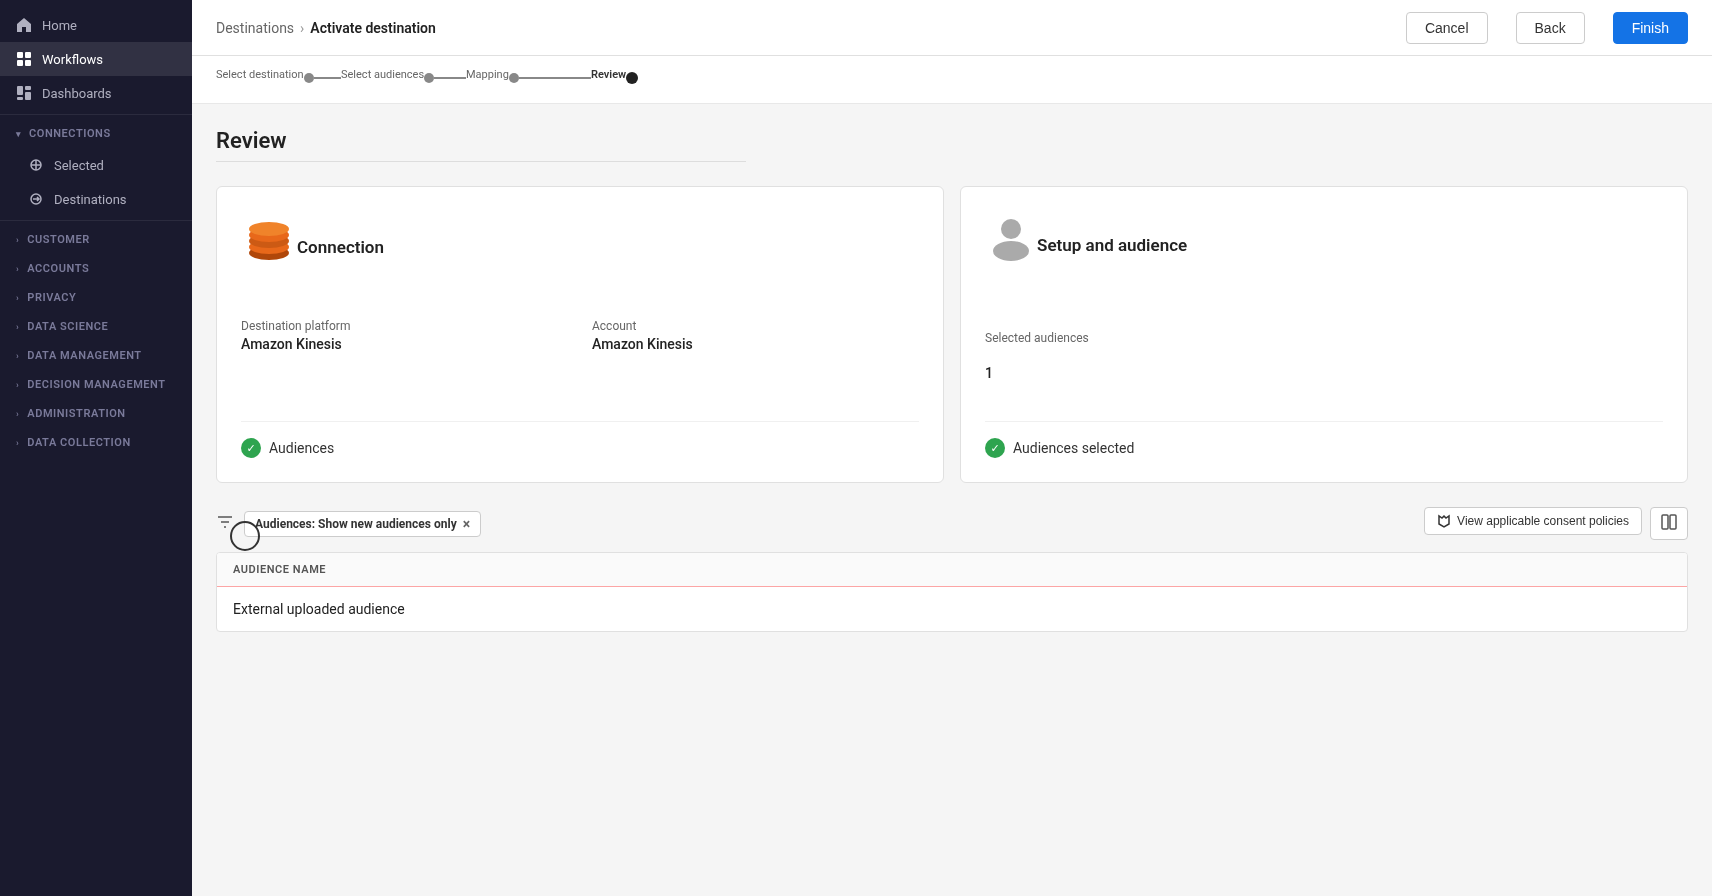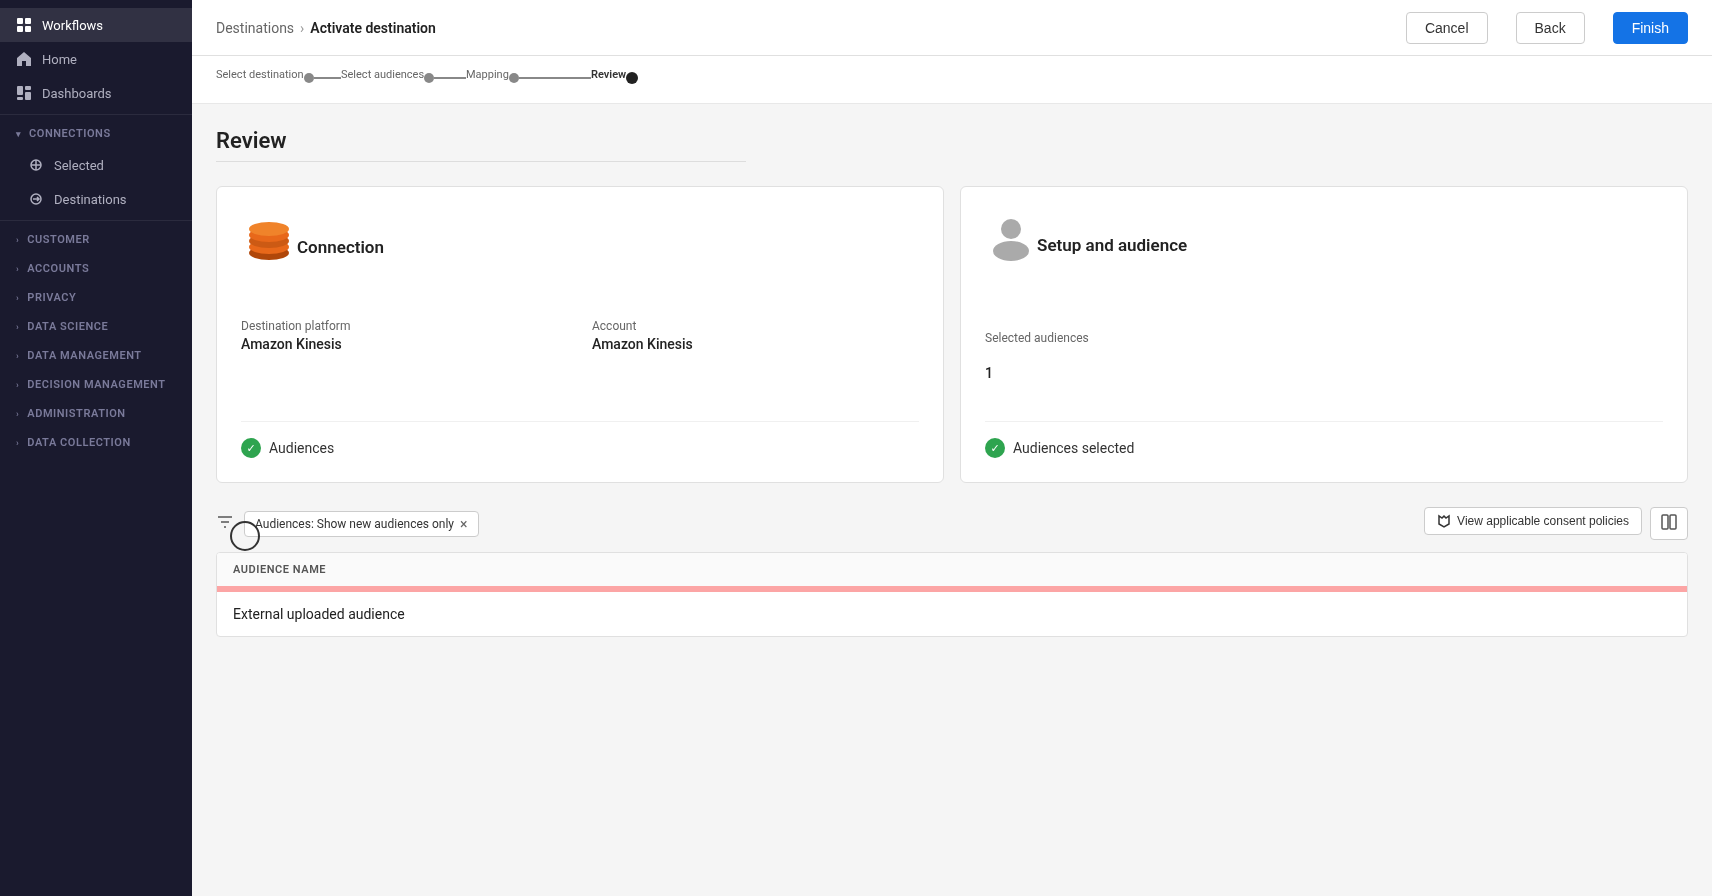--- a/index.html
+++ b/index.html
@@ -239,20 +239,21 @@
     .filter-tag {
       display: flex;
       align-items: center;
       gap: 6px;
       background: #fff;
       border: 1px solid #ccc;
       border-radius: 4px;
       padding: 4px 10px;
       font-size: 12px;
       color: #333;
+      font-weight: bold;
     }
     .filter-tag .remove { cursor: pointer; color: #666; font-size: 14px; }
     .filter-right { display: flex; align-items: flex-start; gap: 8px; }
     .consent-btn {
       display: flex;
       align-items: center;
       gap: 6px;
       border: 1px solid #ccc;
       background: #fff;
       border-radius: 4px;
@@ -274,21 +275,21 @@
     
     .data-table {
       background: #fff;
       border: 1px solid #e0e0e0;
       border-radius: 4px;
       overflow: hidden;
     }
     .table-header {
       display: flex;
       padding: 10px 16px;
-      border-bottom: 6px solid #fca5a5;
+      border-bottom: 1px solid #fca5a5;
       background: #fafafa;
     }
     .table-header-cell {
       font-size: 11px;
       font-weight: 600;
       color: #555;
       text-transform: uppercase;
       letter-spacing: 0.05em;
     }
     .table-row {
@@ -302,38 +303,38 @@
 
     
     .kinesis-icon svg { width: 56px; height: 56px; }
   </style>
 </head>
 <body>
 
 <nav class="sidebar">
 
   <div style="padding-top: 8px;">
+    <div class="sidebar-item">
+      <span class="icon">
+        <svg width="16" height="16" viewBox="0 0 16 16" fill="currentColor">
+          <path d="M8 1L1 7v8h5v-5h4v5h5V7L8 1z"></path>
+        </svg>
+      </span>
+      <span>Home</span>
+    </div>
     <div class="sidebar-item active">
       <span class="icon">
         <svg width="16" height="16" viewBox="0 0 16 16" fill="currentColor">
           <rect x="1" y="1" width="6" height="6" rx="1"></rect>
           <rect x="9" y="1" width="6" height="6" rx="1"></rect>
           <rect x="1" y="9" width="6" height="6" rx="1"></rect>
           <rect x="9" y="9" width="6" height="6" rx="1"></rect>
         </svg>
       </span>
       <span>Workflows</span>
-    </div>
-    <div class="sidebar-item">
-      <span class="icon">
-        <svg width="16" height="16" viewBox="0 0 16 16" fill="currentColor">
-          <path d="M8 1L1 7v8h5v-5h4v5h5V7L8 1z"></path>
-        </svg>
-      </span>
-      <span>Home</span>
     </div>
     <div class="sidebar-item">
       <span class="icon">
         <svg width="16" height="16" viewBox="0 0 16 16" fill="currentColor">
           <rect x="1" y="1" width="6" height="9" rx="1"></rect>
           <rect x="9" y="1" width="6" height="4" rx="1"></rect>
           <rect x="9" y="7" width="6" height="8" rx="1"></rect>
           <rect x="1" y="12" width="6" height="3" rx="1"></rect>
         </svg>
       </span>

